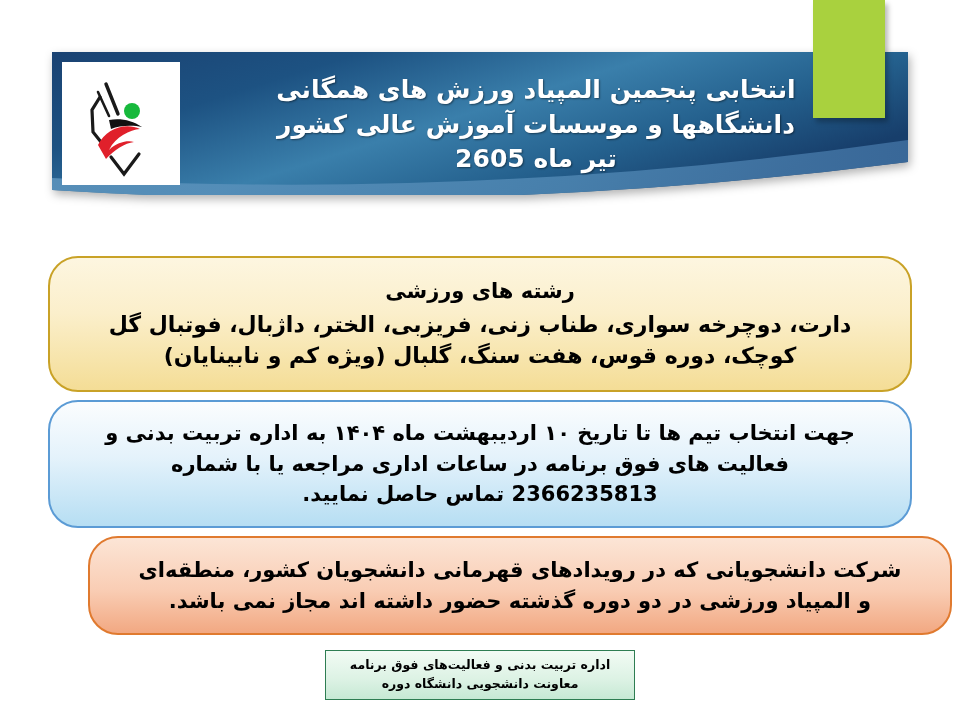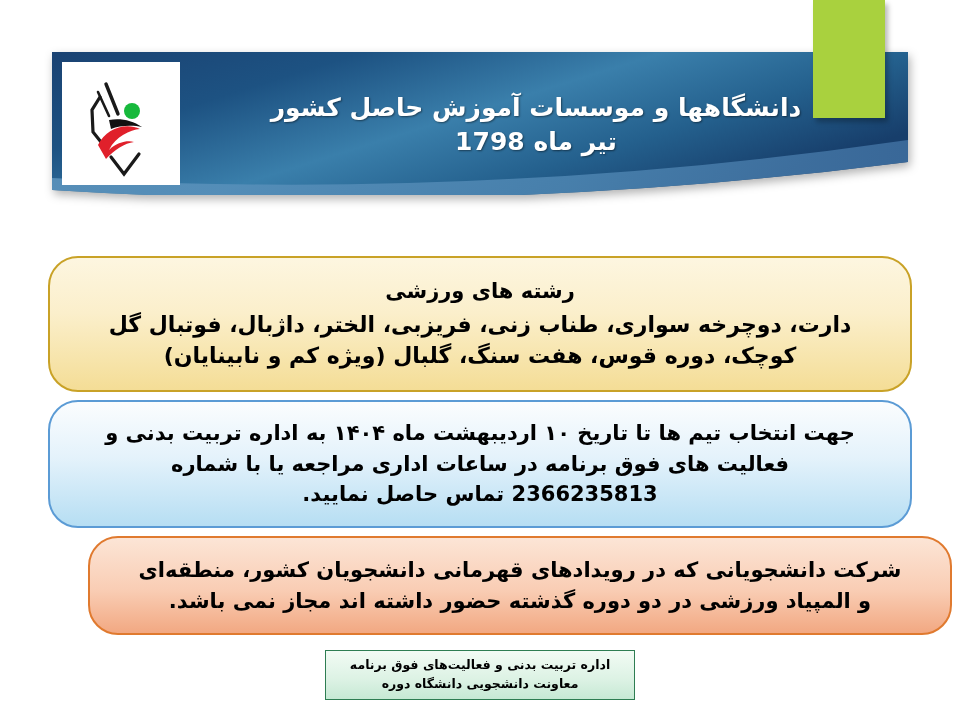--- a/index.html
+++ b/index.html
@@ -203,22 +203,23 @@
           <path d="M38,35 L30,48 L31,70 L39,80" stroke-width="3.2"></path>
         </g>
         <circle cx="70" cy="49" r="8" fill="#17B93C"></circle>
         <path d="M47,58 C58,56 70,58 80,65 C72,63 58,63 49,67 Z" fill="#111111"></path>
         <path d="M36,83 C44,66 64,60 78,67 C68,68 54,74 47,88 C55,80 66,78 72,80 C63,81 52,88 44,97 Z" fill="#E0202B"></path>
         <path d="M49,95 L62,112 L77,92" stroke="#1a1a1a" stroke-width="3.2" fill="none" stroke-linecap="round"></path>
       </svg>
     </div>
 
     <div class="banner-text">
-      <span class="ln">دانشگاهها و موسسات آموزش حاصل کشور</span>
-      <span class="ln">تیر ماه 1798</span>
+      <span class="ln">انتخابی پنجمین المپیاد ورزش های همگانی</span>
+      <span class="ln">دانشگاهها و موسسات آموزش عالی کشور</span>
+      <span class="ln">تیر ماه 2605</span>
     </div>
   </div>
 
   <div class="box" id="box-sports">
     <span class="ln hdr">رشته های ورزشی</span>
     <span class="ln">دارت، دوچرخه سواری، طناب زنی، فریزبی، الختر، داژبال، فوتبال گل</span>
     <span class="ln">کوچک، دوره قوس، هفت سنگ، گلبال (ویژه کم و نابینایان)</span>
   </div>
 
   <div class="box" id="box-register">

